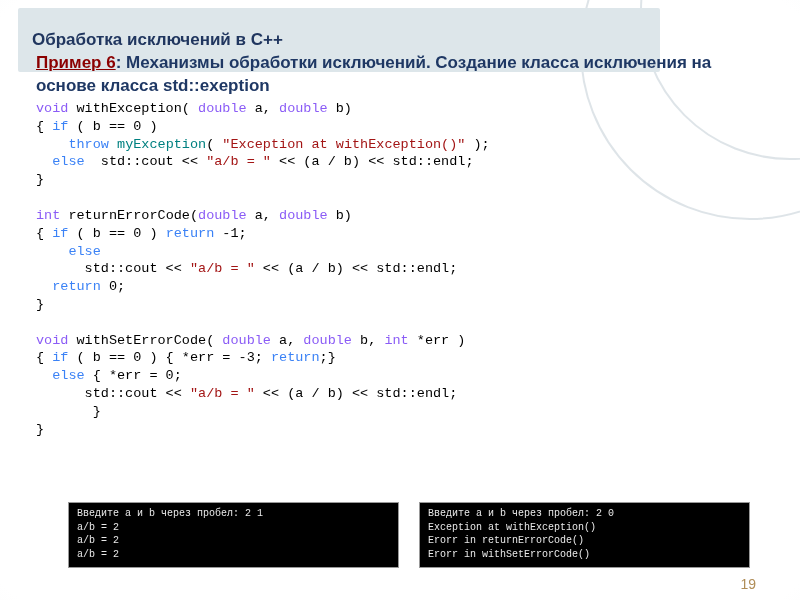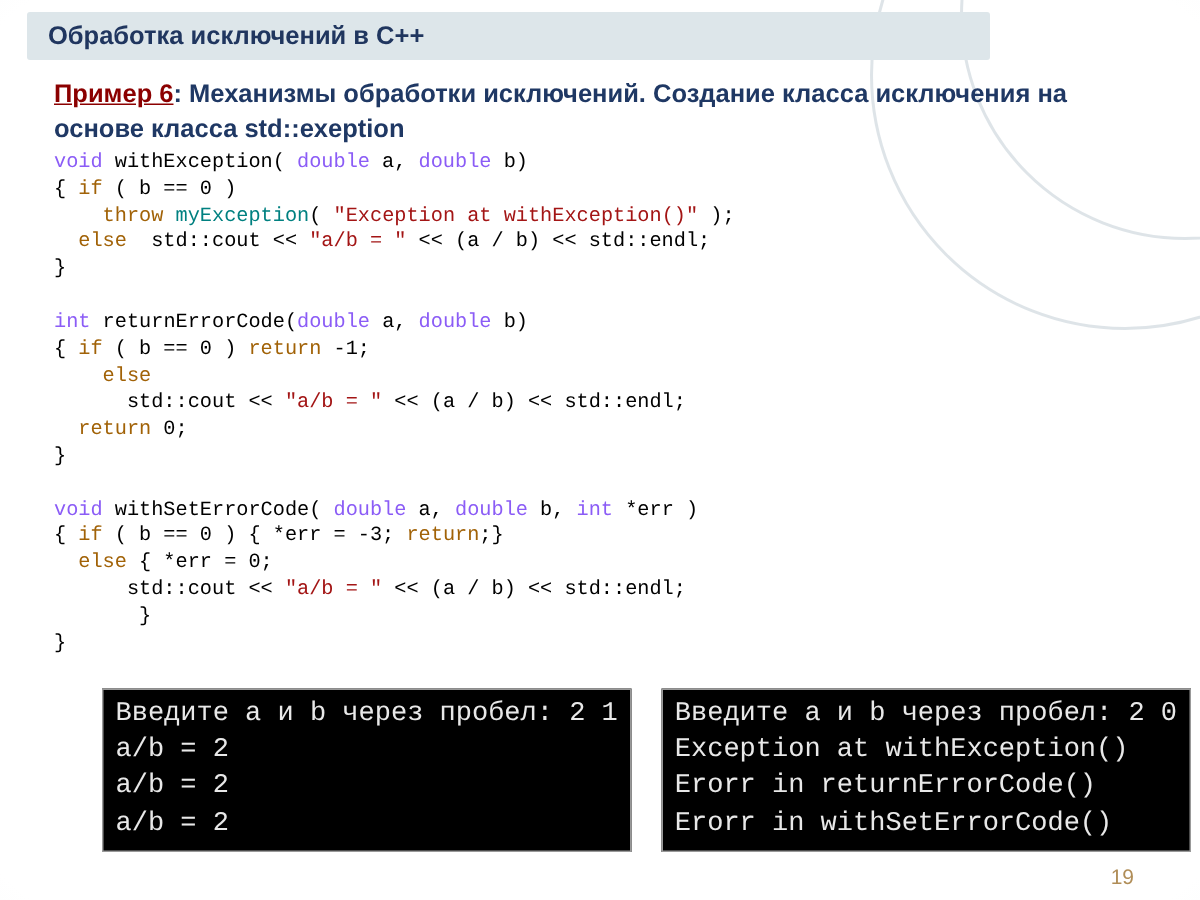--- a/index.html
+++ b/index.html
@@ -20,21 +20,21 @@
     width: 340px; height: 340px;
     border: 2px solid #d0d8de;
     border-radius: 50%;
     opacity: 0.7;
   }
   .corner-arc.inner { right: -140px; top: -140px; width: 300px; height: 300px; }
   .title-bar {
     position: absolute;
     top: 8px; left: 18px; right: 140px;
     background: #dde6ea;
-    padding: 6px 14px;
+    padding: 22px 14px;
     font-size: 17px;
     font-weight: bold;
     color: #20365f;
     border-radius: 2px;
   }
   .subtitle {
     position: absolute;
     top: 52px; left: 36px; right: 40px;
     font-size: 17px;
     line-height: 1.35;
@@ -45,35 +45,35 @@
   .code-block {
     position: absolute;
     top: 100px; left: 36px; right: 50px;
     font-family: 'Courier New', monospace;
     font-size: 13.5px;
     line-height: 1.32;
     color: #000;
     white-space: pre;
   }
   .kw-type { color: #8b5cf6; }
-  .kw-ctrl { color: #a16207; }
+  .kw-ctrl { color: #3b82f6; }
   .cls { color: #008080; }
   .str { color: #a31515; }
   .console-row {
     position: absolute;
     left: 68px; right: 50px;
     bottom: 32px;
     display: flex;
     gap: 20px;
   }
   .console {
     background: #000;
     color: #e8e8e8;
     font-family: 'Courier New', monospace;
-    font-size: 18px;
+    font-size: 10px;
     line-height: 1.35;
     padding: 4px 8px 6px 8px;
     white-space: pre;
     flex: 1;
     border: 1px solid #999;
   }
   .page-num {
     position: absolute;
     right: 44px; bottom: 8px;
     font-size: 14px;

